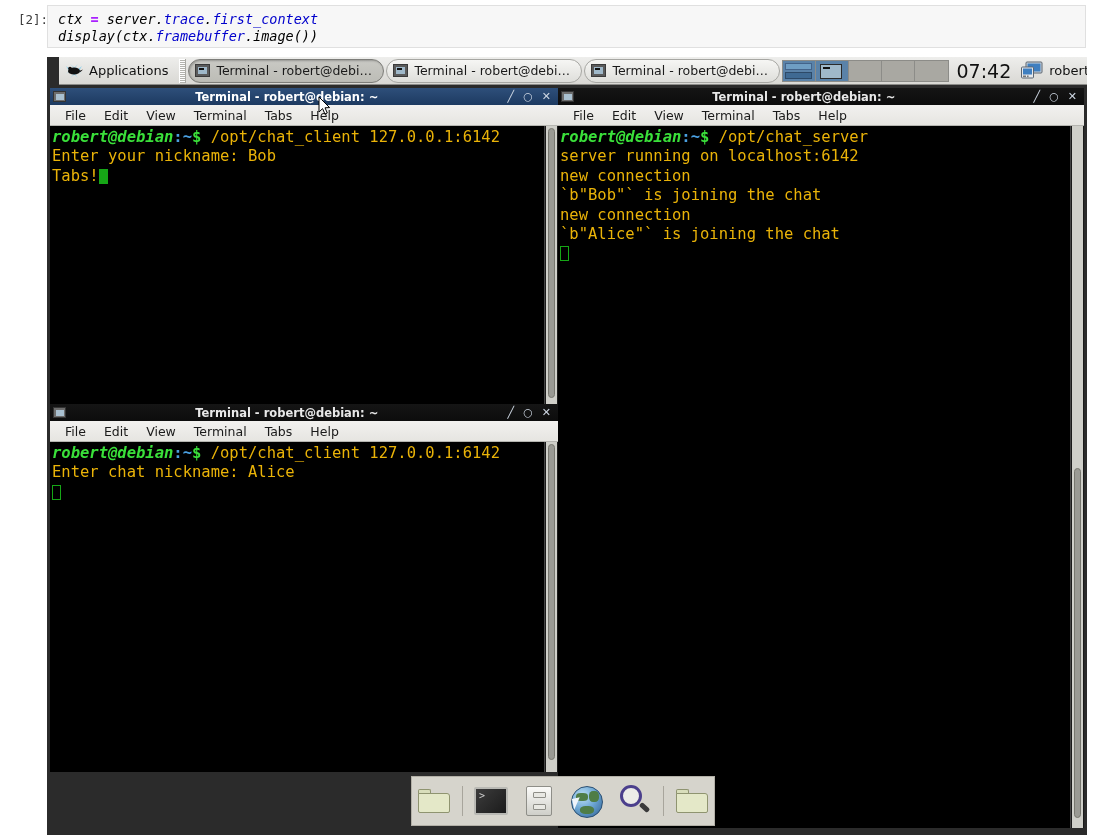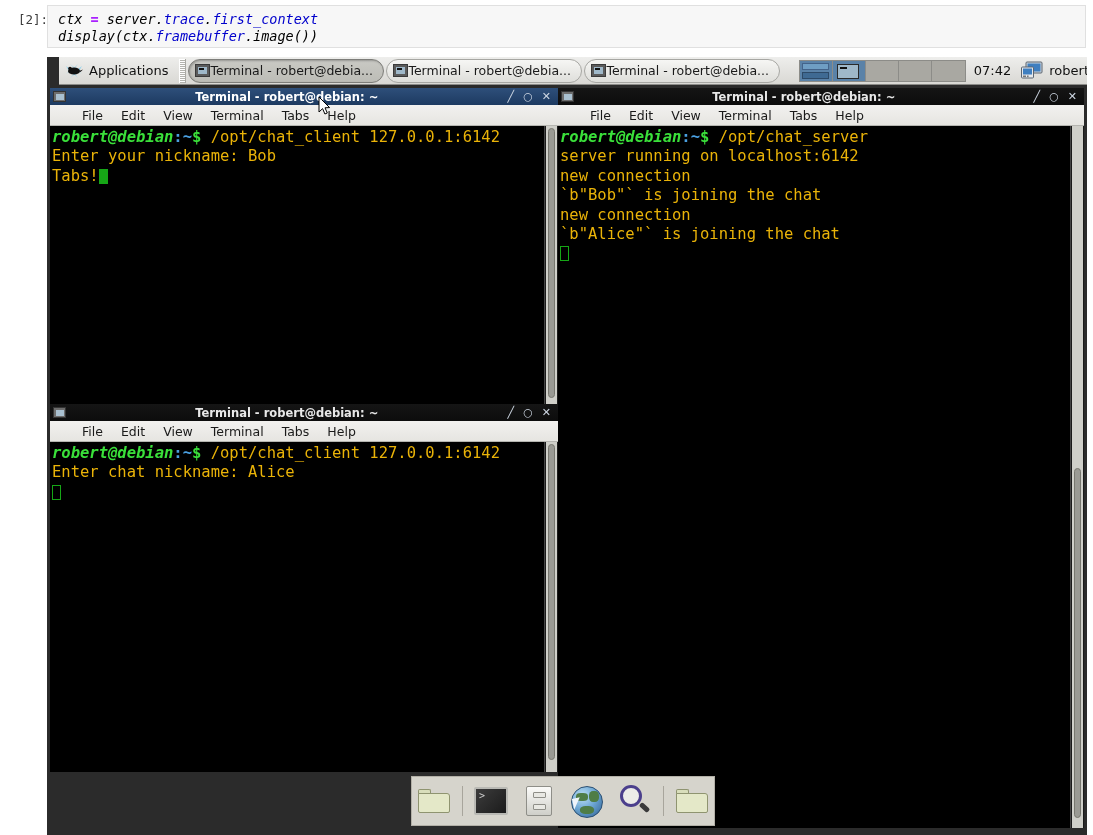--- a/index.html
+++ b/index.html
@@ -50,21 +50,21 @@
     display:flex; align-items:center; gap:5px;
     height:26px; padding:0 9px 0 5px;
     font-size:13px; color:#111;
   }
   .mouse-logo { width:20px; height:18px; position:relative; }
   .handle-grip { width:7px; height:24px; margin:0 2px;
     background:repeating-linear-gradient(#fff 0 1px,#b3b3ae 1px 2px);
     border-left:1px solid #fff; border-right:1px solid #a9a9a4; }
   .tasks { display:flex; align-items:center; height:26px; gap:2px; }
   .task-btn {
-    display:flex; align-items:center; 
+    display:flex; align-items:center; gap:6px;
     width:196px; height:24px; padding:0 6px;
     font-size:12.5px; color:#1a1a1a;
     background: linear-gradient(#f6f6f4,#dededa);
     border:1px solid #a7a7a3; border-radius:12px;
     overflow:hidden; white-space:nowrap;
   }
   .task-btn.active {
     background: linear-gradient(#c9c9c4,#bcbcb6);
     border:1px solid #7d7d79;
     box-shadow: inset 1px 1px 2px rgba(0,0,0,.25);
@@ -85,42 +85,42 @@
   }
   .panel-spacer { flex:1 1 auto; }
   .workspaces { display:flex; height:22px; border:1px solid #8c8c88; background:#a9a8a2; }
   .ws { width:33px; height:20px; border-right:1px solid #8c8c88; position:relative; background:#a9a8a2; }
   .ws:last-child { border-right:none; }
   .ws.active { background:#5a82a8; }
   .ws-win1 { position:absolute; left:2px; top:2px; width:27px; height:7px; background:#6f9ec4; border:1px solid #43638a; }
   .ws-win2 { position:absolute; left:2px; top:11px; width:27px; height:7px; background:#3f6a93; border:1px solid #2d4a68; }
   .ws-win3 { position:absolute; left:4px; top:3px; width:22px; height:15px; background:#9fb8c9; border:1px solid #2a2a2a; }
   .ws-win3::before{ content:''; position:absolute; left:2px; top:2px; width:7px; height:2px; background:#111; }
-  .clock { font-size:13px; color:#111; padding:0 8px; }
+  .clock { font-size:19px; color:#111; padding:0 8px; }
   .user-area { display:flex; align-items:center; gap:6px; padding:0 10px 0 2px; font-size:13px; color:#111;justify-content:space-between; }
   .pc-icon { width:22px; height:19px; position:relative; }
 
   
   .win { position:absolute; background:#000; }
   .titlebar {
     height:17px; display:flex; align-items:center;
     padding:0 3px; font-size:11.5px; font-weight:bold;
     position:relative; color:#fff;
   }
   .titlebar.focused { background: linear-gradient(#2e4f7a,#1d3a61); }
   .titlebar.unfocused { background: linear-gradient(#151515,#0c0c0c); color:#e8e8e8; }
   .tb-icon { width:13px; height:11px; background:#6d6d6d; border:1px solid #333; position:relative; flex:0 0 13px; }
   .tb-icon::after{ content:''; position:absolute; left:1.5px; top:1.5px; right:1.5px; bottom:1.5px; background:#a9c0d0; }
   .tb-title { flex:1 1 auto; text-align:center; }
   .tb-buttons { display:flex; gap:9px; padding-right:4px; font-size:11px; font-weight:normal; line-height:1; }
   .tb-buttons span { color:#cfd8e4; }
   .menubar {
     height:21px; background: linear-gradient(#f2f1ef,#e6e5e1);
     border-bottom:1px solid #b5b5b0;
-    display:flex; align-items:center; gap:0; padding-left:23px;text-align:right;
+    display:flex; align-items:center; gap:0; padding-left:6px;text-align:right;
   }
   .menu-item { font-size:12.5px; color:#1a1a1a; padding:2px 9px; }
   .term-body {
     position:absolute; left:0; right:0; bottom:0; top:38px;
     background:#000; display:flex;
   }
   .term-text {
     flex:1 1 auto; padding:2px 0 0 2px;
     font-family:"DejaVu Sans Mono","Liberation Mono",monospace;
     font-size:15.5px; line-height:19.4px; color:#d6d6d6;

